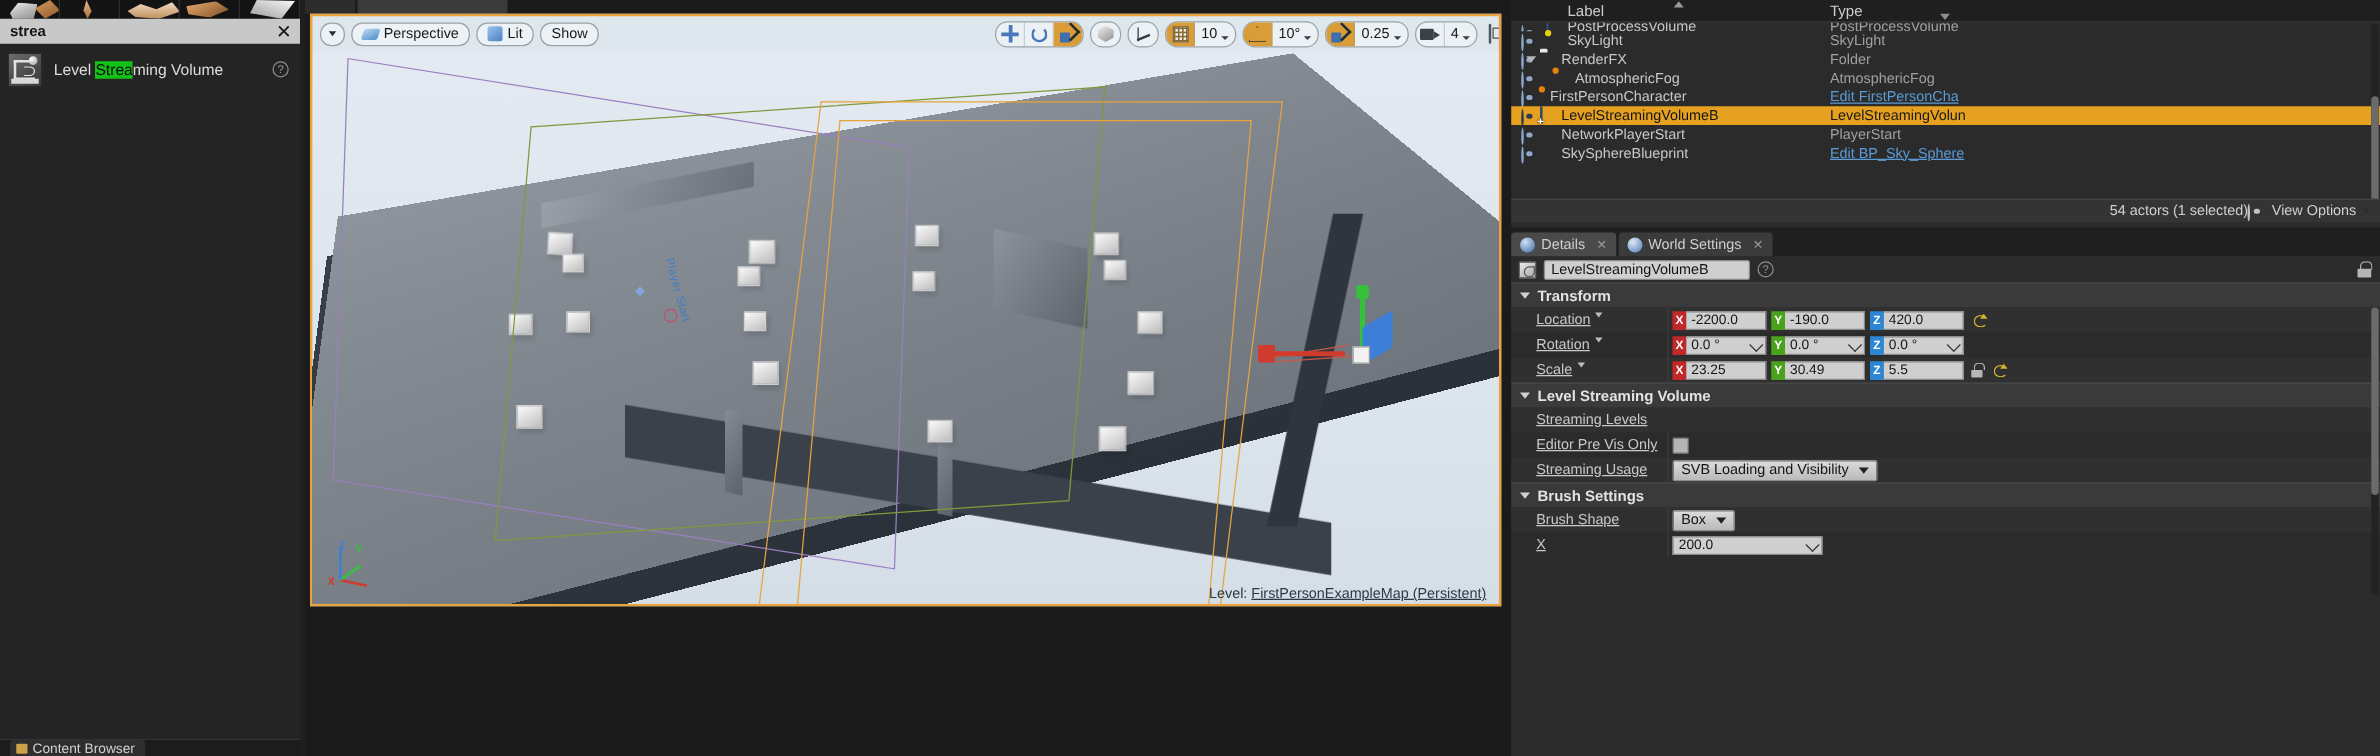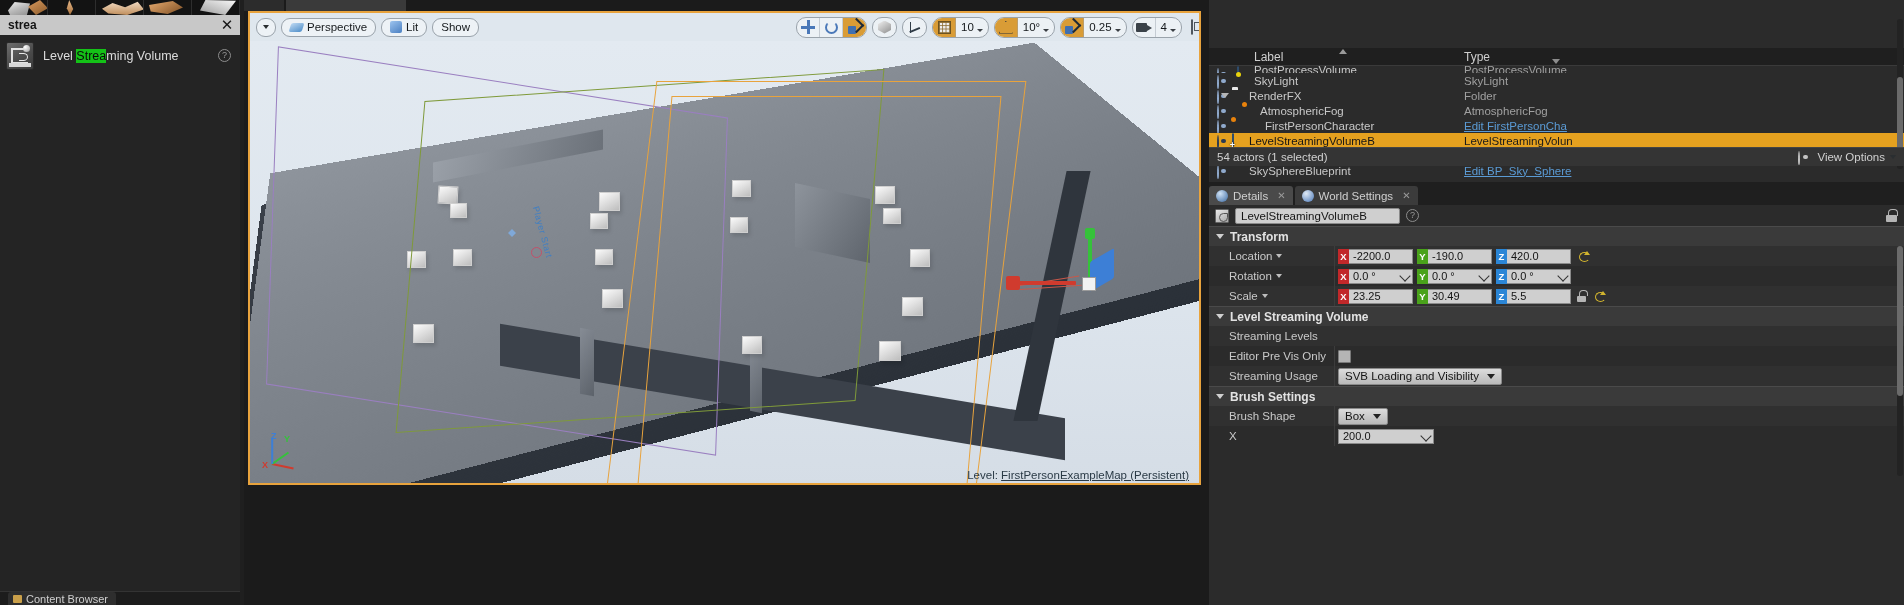--- a/index.html
+++ b/index.html
@@ -139,21 +139,21 @@
   .axis-ind .ax{position:absolute;height:1.6px;transform-origin:left center;}
   .axis-ind .lbl{position:absolute;font-size:9px;font-weight:bold;}
 
   .level-label{position:absolute;right:10px;bottom:6px;font-size:11.5px;color:#2a3a46;white-space:nowrap;}
   .level-label b{font-weight:normal;text-decoration:underline;}
 
   .blue-text{position:absolute;color:#3f7fc4;font-size:9px;letter-spacing:.5px;}
 
   
   .outliner{position:absolute;left:1209px;top:0;width:695px;height:182px;background:#2b2b2b;}
-  .ol-header{display:flex;height:18px;background:#1f1f1f;border-bottom:1px solid #3a3a3a;align-items:center;position:relative;margin-top:48px;}
+  .ol-header{display:flex;height:18px;background:#1f1f1f;border-bottom:1px solid #3a3a3a;align-items:center;position:relative;}
   .ol-header .h-label{position:absolute;left:45px;font-size:12px;color:#cfcfcf;}
   .ol-header .h-type{position:absolute;left:255px;font-size:12px;color:#cfcfcf;}
   .ol-header .sortcaret{position:absolute;left:130px;top:1px;width:0;height:0;border-left:4px solid transparent;
       border-right:4px solid transparent;border-bottom:5px solid #9a9a9a;}
   .ol-header .sortcaret2{position:absolute;left:343px;top:11px;width:0;height:0;border-left:4px solid transparent;
       border-right:4px solid transparent;border-top:5px solid #8d8d8d;}
   .ol-rows{position:relative;}
   .ol-row{position:relative;height:15px;display:flex;align-items:center;font-size:11.5px;color:#c8c8c8;}
   .ol-row.clipped{height:7px;overflow:hidden;}
   .ol-row.sel{background:#e5a11f;color:#151515;}
@@ -182,22 +182,22 @@
   .i-vol:after{content:"+";position:absolute;right:-2px;bottom:-4px;color:#fff;font-size:9px;font-weight:bold;line-height:9px;
      text-shadow:0 0 2px #000;}
   .i-ps{width:12px;height:12px;background:#d2d2d2;clip-path:polygon(18% 0,82% 22%,60% 55%,88% 100%,12% 78%,35% 45%);}
   .i-sphere{width:11px;height:11px;border-radius:50%;background:radial-gradient(circle at 33% 30%,#ffffff,#b8b8b8 60%,#8a8a8a);}
   .i-text{font-size:9px;font-weight:bold;color:#d6d6d6;line-height:12px;}
   .expander{position:absolute;width:0;height:0;border-top:4px solid transparent;border-bottom:4px solid transparent;
      border-left:5px solid #b5b5b5;}
   .expander.open{border-left:4px solid transparent;border-right:4px solid transparent;border-top:5px solid #b5b5b5;border-bottom:none;}
   .ol-scroll{position:absolute;right:1px;top:19px;width:6px;height:150px;background:#232323;border-radius:3px;}
   .ol-scroll i{position:absolute;left:0;top:58px;width:6px;height:88px;background:#6b6b6b;border-radius:3px;display:block;}
-  .ol-footer{position:absolute;left:0;bottom:16px;width:695px;height:19px;background:#343434;border-top:1px solid #444;
-     display:flex;align-items:center;justify-content:space-between;padding:0 8px;font-size:11.5px;color:#d0d0d0;}
+  .ol-footer{position:absolute;left:0;bottom:4px;width:695px;height:19px;background:#343434;border-top:1px solid #444;
+     display:flex;align-items:center;justify-content:flex-end;padding:0 8px;font-size:11.5px;color:#d0d0d0;}
   .ol-footer .vo{display:flex;align-items:center;gap:5px;}
 
   
   .details{position:absolute;left:1209px;top:186px;width:695px;height:419px;background:#2b2b2b;}
   .det-tabs{display:flex;height:19px;background:#1f1f1f;align-items:flex-end;}
   .det-tab{height:19px;display:flex;align-items:center;gap:5px;padding:0 7px;font-size:11.5px;color:#cfcfcf;
      background:#3b3b3b;border-radius:3px 3px 0 0;margin-right:2px;cursor:pointer;}
   .det-tab.active{background:#4a4a4a;}
   .det-tab .x{color:#9a9a9a;font-size:10px;margin-left:4px;}
   .t-ico{width:12px;height:12px;border-radius:50%;background:radial-gradient(circle at 35% 30%,#cfe2f5,#3a68a0);}
@@ -225,21 +225,21 @@
   .eye-btn{width:14px;height:11px;position:relative;}
   .eye-btn .o{width:14px;height:10px;border:1.4px solid #c2c2c2;border-radius:50%/60% 60% 40% 40%;}
   .eye-btn .p{position:absolute;left:4.6px;top:3px;width:4.6px;height:4.6px;border-radius:50%;background:#c2c2c2;}
 
   .section-hdr{height:20px;background:#3a3a3a;display:flex;align-items:center;gap:6px;padding-left:7px;
      font-size:12px;font-weight:bold;color:#e2e2e2;border-top:1px solid #4a4a4a;}
   .sec-caret{width:0;height:0;border-left:4px solid transparent;border-right:4px solid transparent;border-top:5px solid #d0d0d0;}
 
   .prop-row{display:flex;align-items:center;height:20px;font-size:11.5px;color:#c6c6c6;}
   .prop-row:nth-child(even){background:#303030;}
-  .prop-label{width:125px;padding-left:20px;display:flex;align-items:center;gap:4px;color:#c9c9c9;}
+  .prop-label{width:125px;padding-left:20px;display:flex;align-items:flex-start;gap:4px;color:#c9c9c9;text-decoration:underline;}
   .lbl-caret{width:0;height:0;border-left:3.5px solid transparent;border-right:3.5px solid transparent;border-top:4px solid #bdbdbd;}
   .prop-val{flex:1;display:flex;align-items:center;gap:4px;padding-left:3px;border-left:1px solid #3c3c3c;height:20px;}
 
   .vfield{display:flex;align-items:center;height:15px;}
   .vtag{width:11px;height:15px;color:#fff;font-size:9.5px;font-weight:bold;display:flex;align-items:center;justify-content:center;}
   .vtag.x{background:#c1282a;}
   .vtag.y{background:#49a21a;}
   .vtag.z{background:#2b86d6;}
   .vinput{width:64px;height:15px;background:#cfcfcf;border:1px solid #8a8a8a;border-left:none;display:flex;align-items:center;
      padding:0 4px;color:#141414;font-size:11px;position:relative;}
@@ -500,21 +500,21 @@
         </div>
         <div class="ol-row">
           <span class="eye"><span class="o"></span><span class="p"></span></span>
           <span class="ol-ico" style="left:34px"><span class="ico-dot"></span><span class="i-fog"></span></span>
           <span class="ol-name" style="left:51px">AtmosphericFog</span>
           <span class="ol-type">AtmosphericFog</span>
         </div>
         <div class="ol-row">
           <span class="eye"><span class="o"></span><span class="p"></span></span>
           <span class="ol-ico" style="left:23px"><span class="ico-dot"></span><span class="i-char"></span></span>
-          <span class="ol-name" style="left:56px">FirstPersonCharacter</span>
+          <span class="ol-name" style="left:31px">FirstPersonCharacter</span>
           <span class="ol-type link">Edit FirstPersonCha</span>
         </div>
         <div class="ol-row sel">
           <span class="eye"><span class="o"></span><span class="p"></span></span>
           <span class="ol-ico" style="left:23px"><span class="i-vol"></span></span>
           <span class="ol-name" style="left:40px">LevelStreamingVolumeB</span>
           <span class="ol-type">LevelStreamingVolun</span>
         </div>
         <div class="ol-row">
           <span class="eye"><span class="o"></span><span class="p"></span></span>
@@ -654,21 +654,21 @@
           <span class="prop-val">
             <span class="combo">
               <span>Box</span>
               <span class="cc"></span>
             </span>
           </span>
         </div>
         <div class="prop-row">
           <span class="prop-label">X</span>
           <span class="prop-val">
-            <span class="vinput" style="width:96px;border-left:1px solid #8a8a8a">200.0<span class="sp"></span></span>
+            <span class="vinput" style="width:120px;border-left:1px solid #8a8a8a">200.0<span class="sp"></span></span>
           </span>
         </div>
       </div>
     <div class="det-scroll">
         <i></i>
       </div>
   </div>
 </div>
 
 </body></html>

